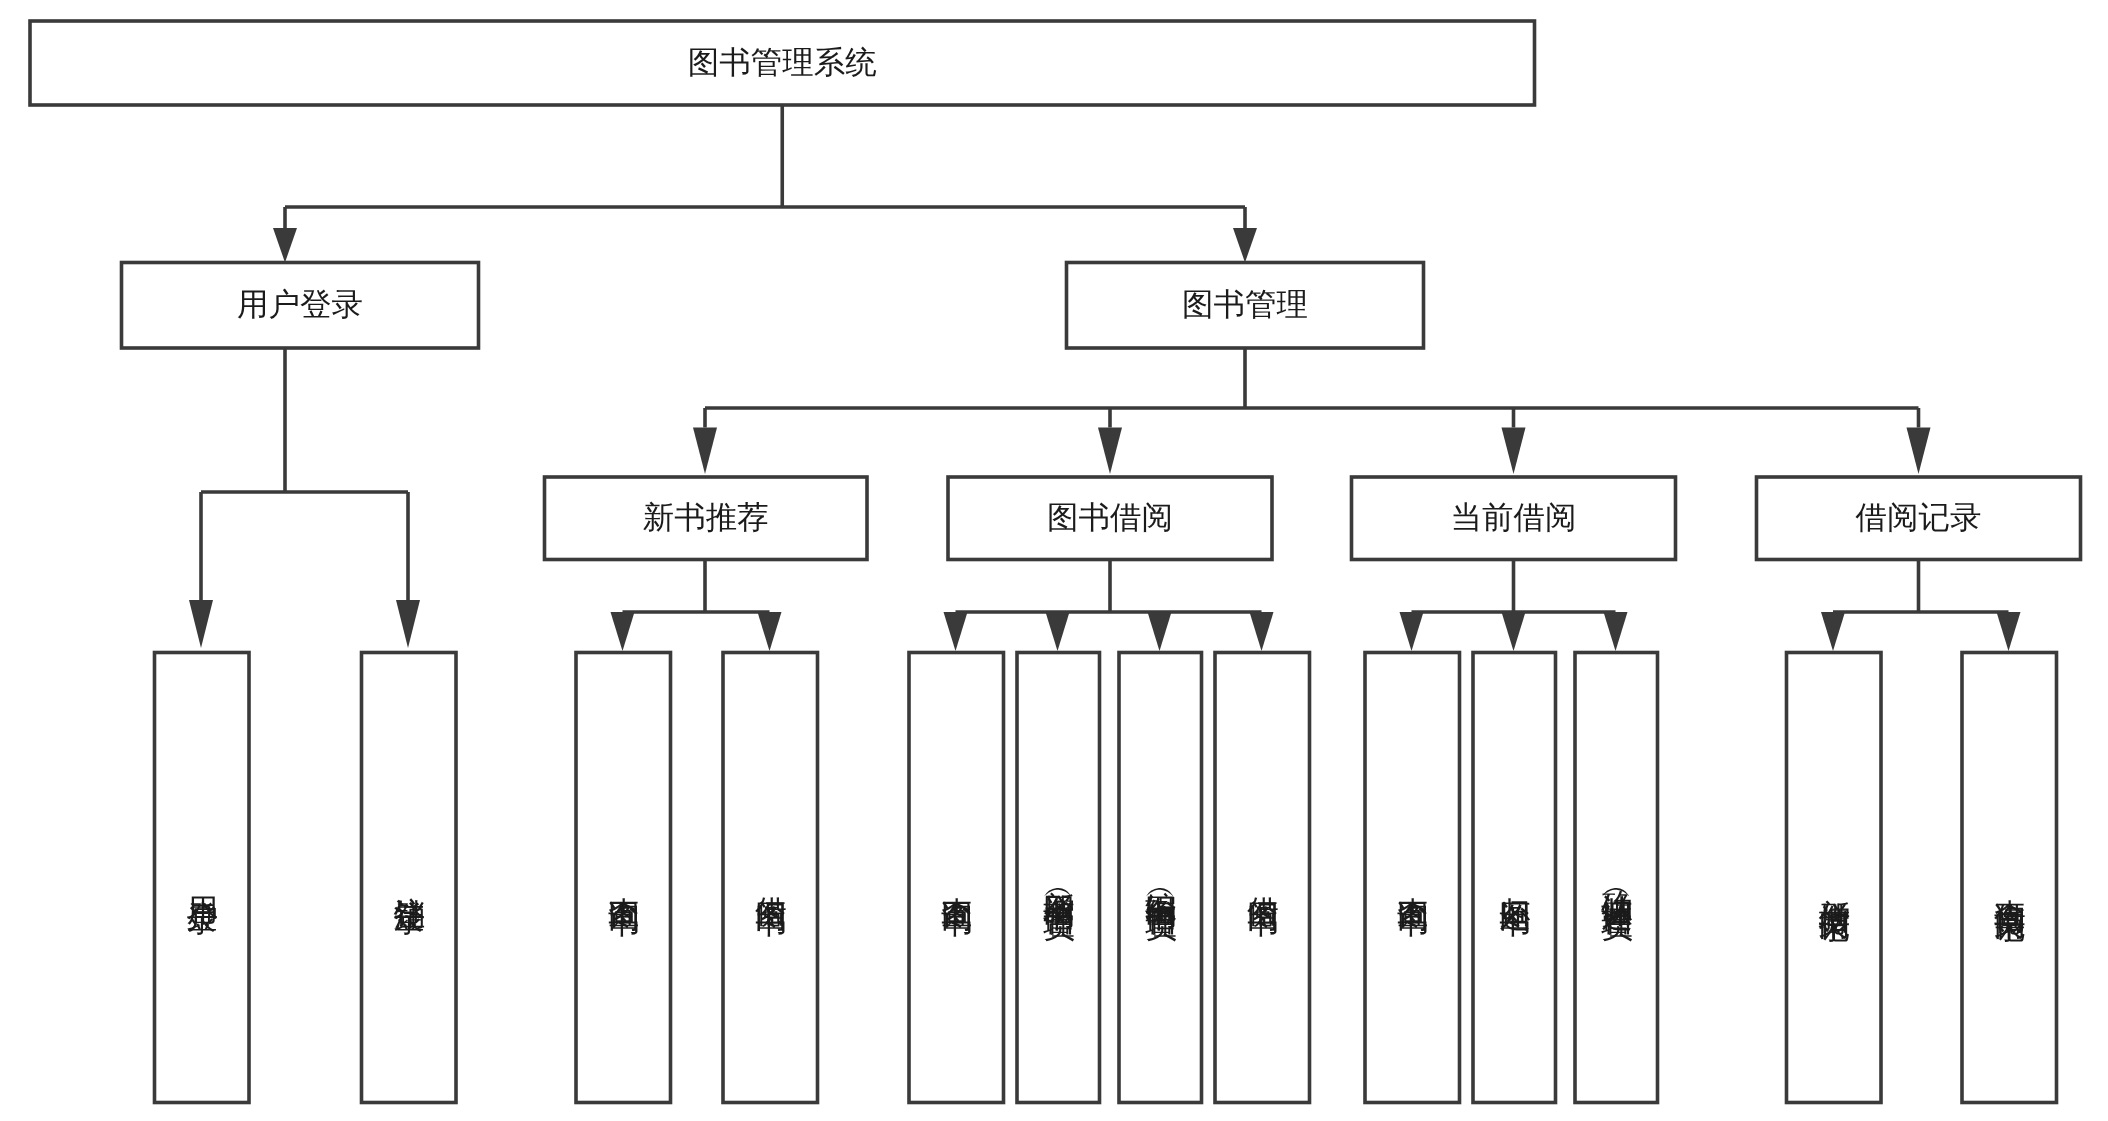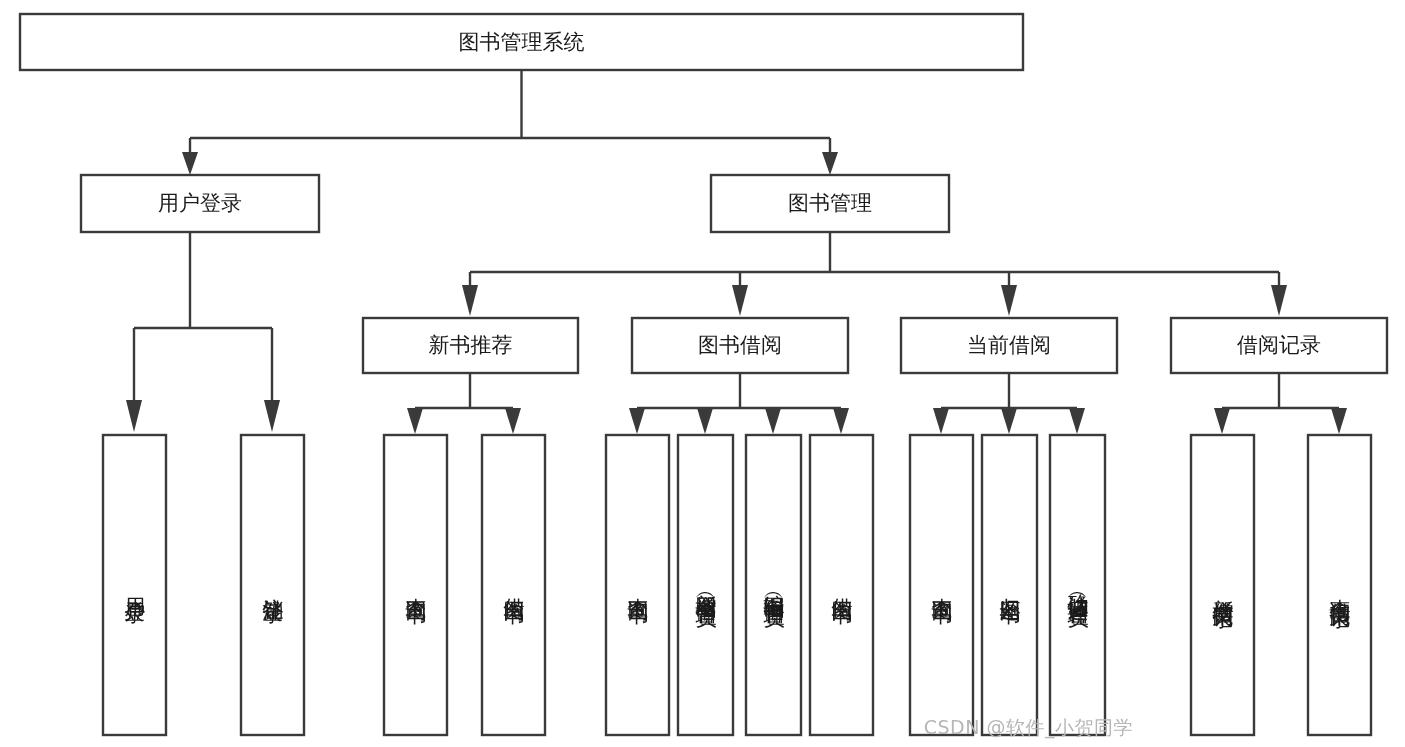--- a/index.html
+++ b/index.html
@@ -228,15 +228,14 @@
   <div class="node-label-v" style="left:637.5px; top:509px; height:152px;">查询图书</div>
   <div class="node-label-v" style="left:705.5px; top:443px; height:285px;">新增图书（管理员）</div>
   <div class="node-label-v" style="left:773.5px; top:443px; height:285px;">编辑图书（管理员）</div>
   <div class="node-label-v" style="left:841.5px; top:509px; height:152px;">借阅图书</div>
   <div class="node-label-v" style="left:941.5px; top:509px; height:152px;">查询图书</div>
   <div class="node-label-v" style="left:1009.5px; top:509px; height:152px;">归还图书</div>
   <div class="node-label-v" style="left:1077.5px; top:443px; height:285px;">确认归还（管理员）</div>
   <div class="node-label-v" style="left:1222.5px; top:480px; height:215px;">新增借阅记录</div>
   <div class="node-label-v" style="left:1339.5px; top:480px; height:215px;">查询借阅记录</div>
 
-  <div class="watermark">CSDN @软件_小贺同学</div>
 
 </div>
 
 </body></html>

